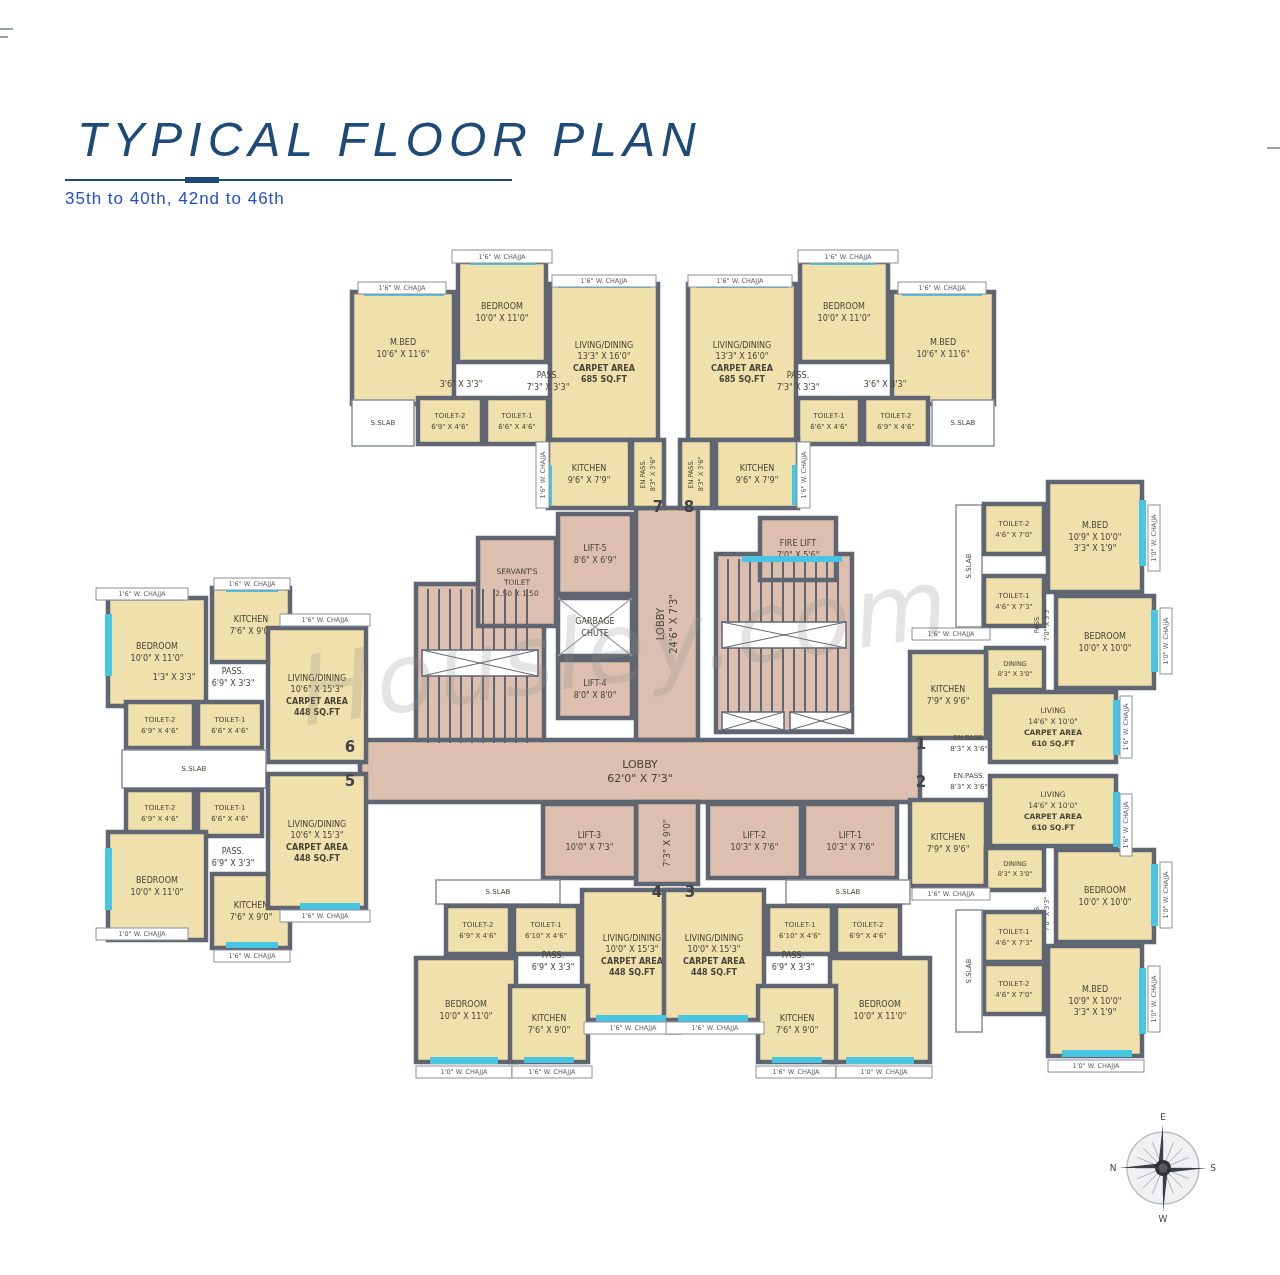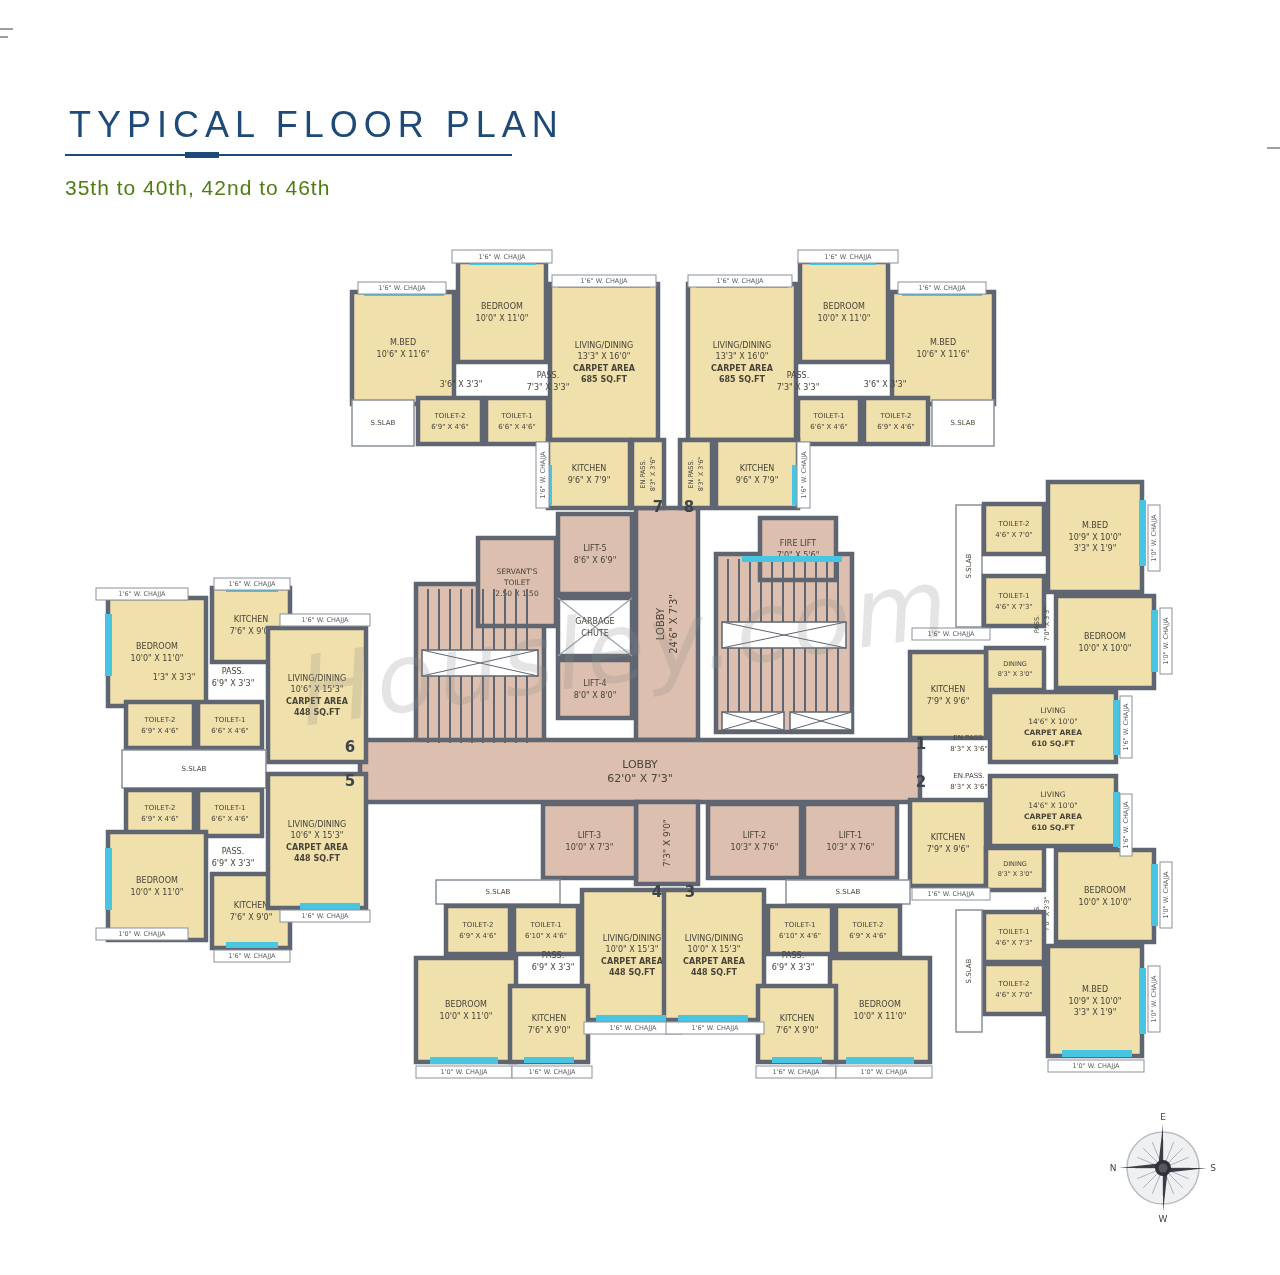--- a/index.html
+++ b/index.html
@@ -1,21 +1,21 @@
 <!DOCTYPE html>
 <html><head>
 <meta charset="utf-8">
 <style>
   html,body{margin:0;padding:0;background:#ffffff;}
   body{width:1280px;height:1275px;position:relative;font-family:"Liberation Sans",sans-serif;overflow:hidden;}
   .title-block{position:absolute;left:65px;top:100px;}
-  .title-block h1{margin:4px;font-size:36px;font-weight:500;letter-spacing:6px;color:#1d4a78;}
+  .title-block h1{margin:12px;font-size:48px;font-weight:500;letter-spacing:6px;color:#1d4a78;font-style:italic;}
   .title-rule{position:relative;width:447px;height:2px;background:#1d4a78;margin-top:8px;}
   .title-rule .thick{position:absolute;left:120px;top:-2px;width:34px;height:6px;background:#1d4a78;}
-  .subtitle{margin-top:20px;font-size:21px;color:#4d7c0f;letter-spacing:1px;}
+  .subtitle{margin-top:8px;font-size:17px;color:#1d4ed8;letter-spacing:1px;}
   svg text{font-family:"DejaVu Sans","Liberation Sans",sans-serif;}
   .room-label{fill:#474439;}
   .room-label .bold{font-weight:bold;}
   .chajja-label{fill:#5a5e64;}
 </style>
 </head>
 <body>
 
 <div class="title-block">
   <h1>TYPICAL FLOOR PLAN</h1>

